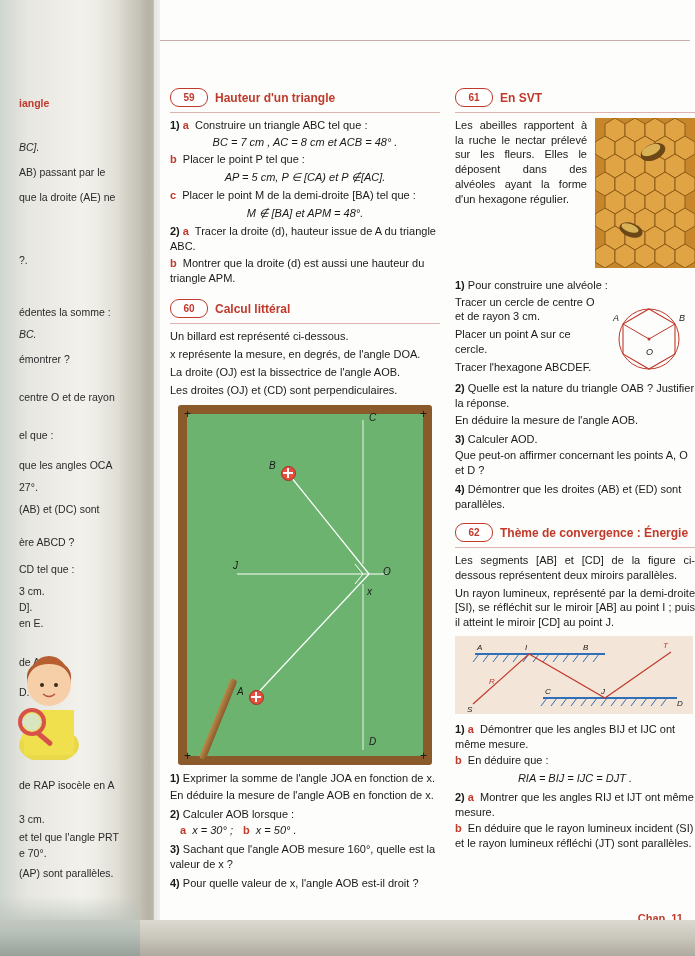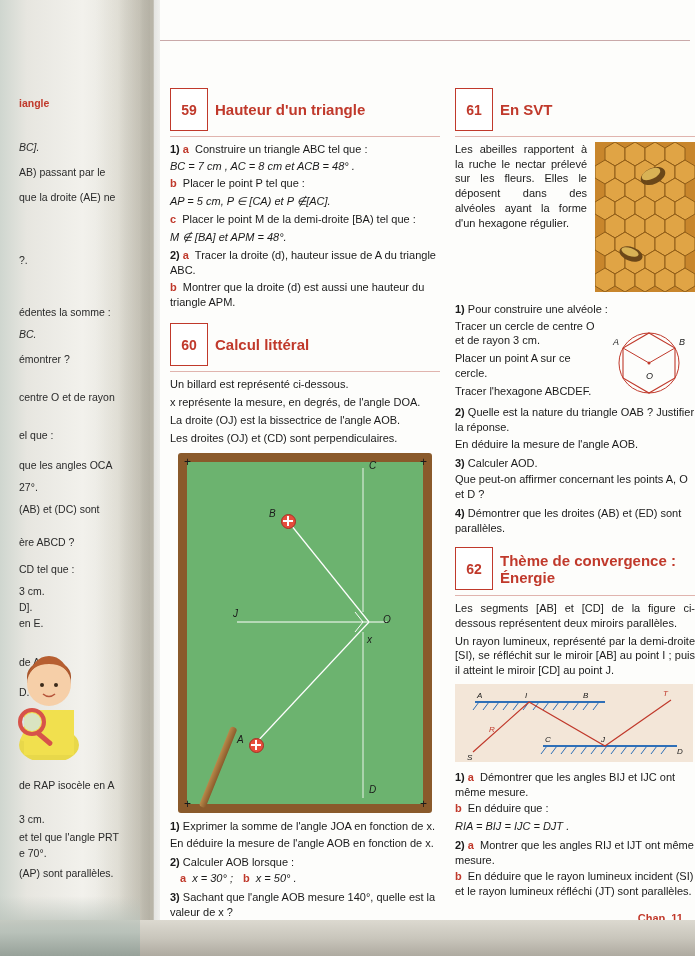--- a/index.html
+++ b/index.html
@@ -30,34 +30,34 @@
 
   
   .col{position:absolute;top:0;}
   .col-mid{left:170px;width:270px;}
   .col-right{left:455px;width:240px;}
 
   
   .ex-head{display:flex;align-items:center;gap:7px;margin-bottom:5px;}
   .ex-num{
     display:inline-flex;align-items:center;justify-content:center;
-    min-width:26px;height:17px;padding:12px 5px;border:1.4px solid #c0392b;border-radius:0;
-    color:#c0392b;font-weight:bold;font-size:14px;background:#fff;
+    min-width:26px;height:17px;padding:0 5px;border:1.4px solid #c0392b;border-radius:9px;
+    color:#c0392b;font-weight:bold;font-size:10px;background:#fff;
   }
-  .ex-title{color:#c0392b;font-weight:bold;font-size:15px;}
+  .ex-title{color:#c0392b;font-weight:bold;font-size:12px;}
   .hr-red{border:0;border-top:1px solid #e0b4ae;margin:3px 0 5px 0;}
 
   p{margin:0 0 3px 0;line-height:1.34;}
   .q{margin:4px 0 2px 0;}
   .bullet-a,.bullet-b,.bullet-c{
     display:inline-block;color:#c0392b;font-weight:bold;margin-right:3px;
   }
   .qn{font-weight:bold;}
   .indent{}
-  .center{text-align:left;}
+  .center{text-align:center;}
   .it{font-style:italic;}
 
   
   .billiard{
     width:236px;height:342px;margin:8px auto 6px auto;position:relative;
     background:#8a5a2b;border:9px solid #8a5a2b;border-radius:3px;
     box-shadow:inset 0 0 0 2px #6d4520;
   }
   .felt{position:absolute;left:0;top:0;right:0;bottom:0;background:#6cb36f;}
   .marker{position:absolute;color:#1a1a1a;font-size:10px;font-style:italic;}
@@ -219,21 +219,21 @@
         <span class="bullet-a">a</span>
         <span class="it">x = 30° ;</span>
       </span>
       <span>
         <span class="bullet-b">b</span>
         <span class="it">x = 50° .</span>
       </span>
     </p>
     <p class="q">
       <span class="qn">3)</span>
-      <span>Sachant que l'angle AOB mesure 140°, quelle est la valeur de x ?</span>
+      <span>Sachant que l'angle AOB mesure 160°, quelle est la valeur de x ?</span>
     </p>
     <p class="q">
       <span class="qn">4)</span>
       <span>Pour quelle valeur de x, l'angle AOB est-il droit ?</span>
     </p>
   </div>
 </div>
 
 <div class="col col-right" style="padding-top:88px;padding-right:6px;">
 

